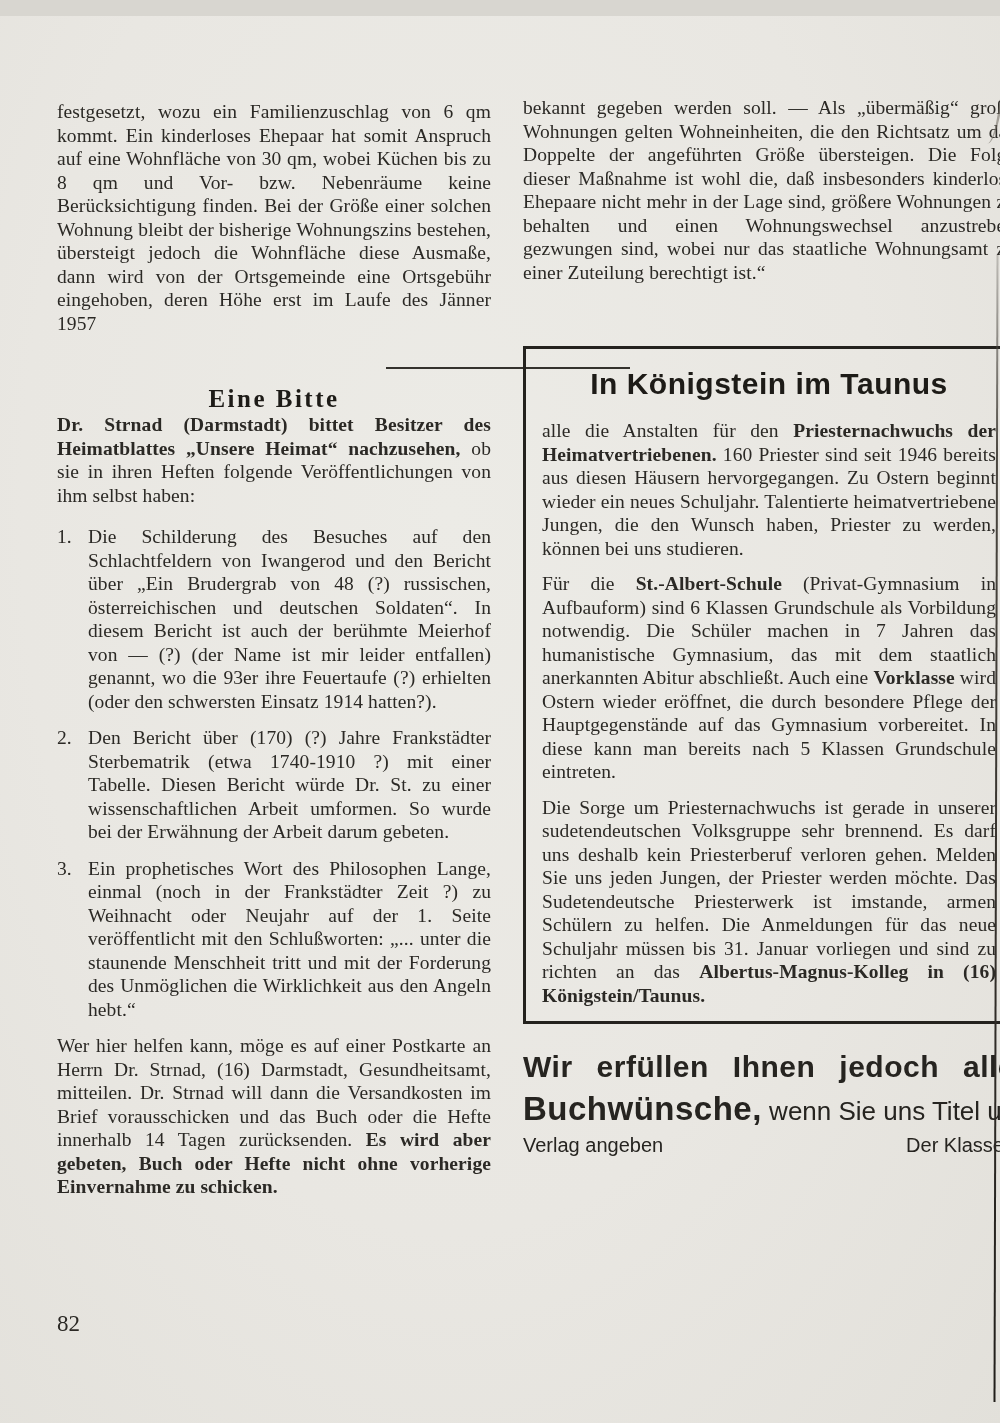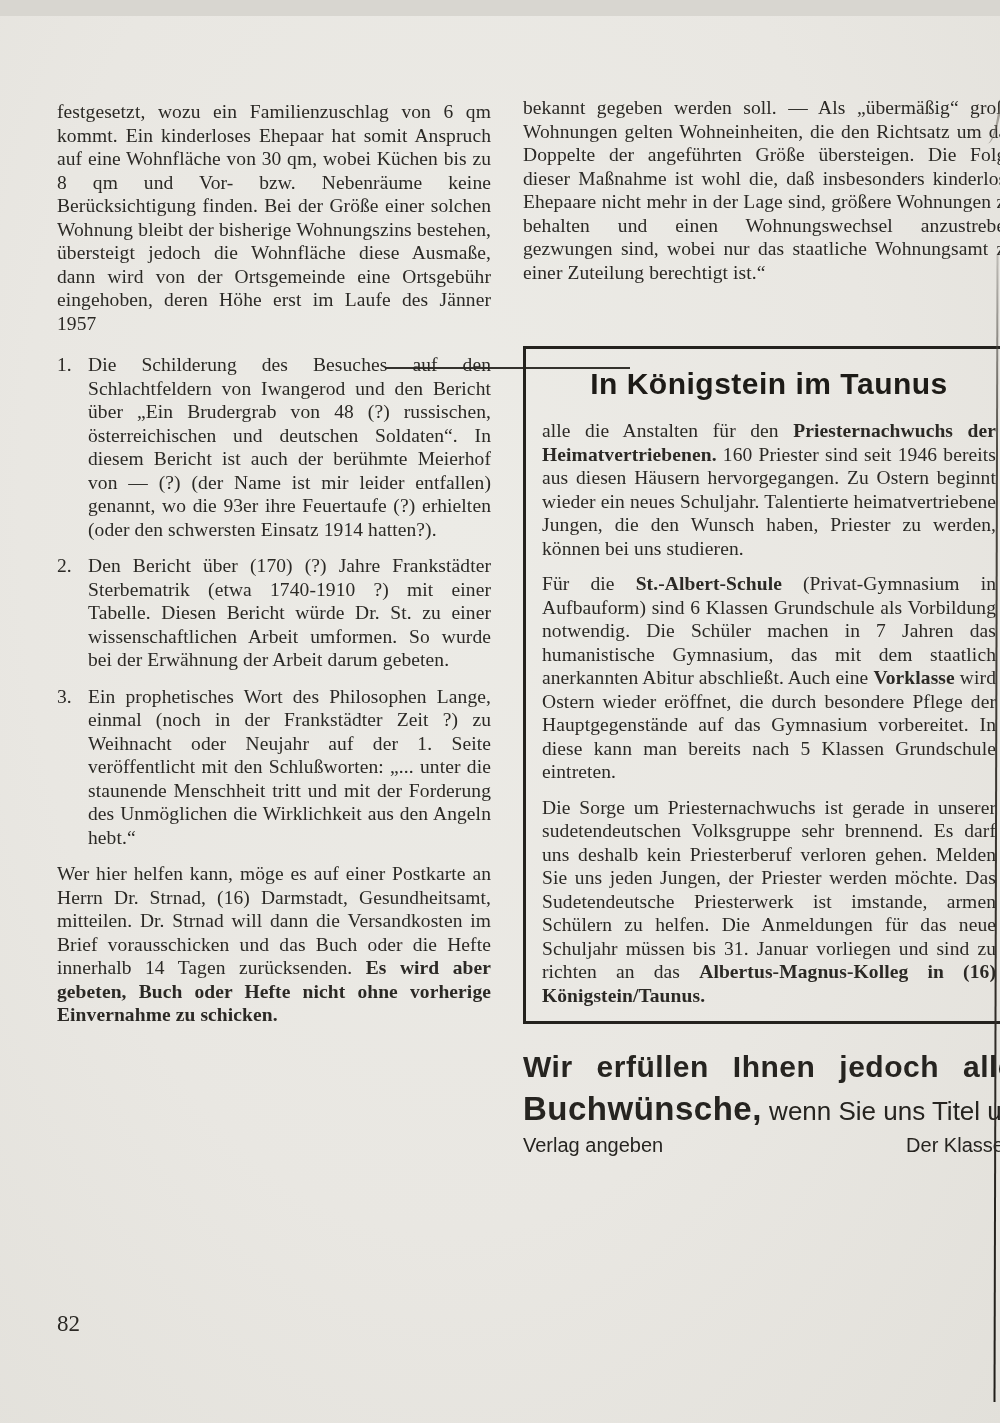--- a/index.html
+++ b/index.html
@@ -76,21 +76,23 @@
 </head>
 <body>
 
 <div class="page">
 
   <div class="divider"></div>
 
   <div class="col-left">
     <p class="body">festgesetzt, wozu ein Familienzuschlag von 6 qm kommt. Ein kinderloses Ehepaar hat somit Anspruch auf eine Wohnfläche von 30 qm, wobei Küchen bis zu 8 qm und Vor- bzw. Nebenräume keine Berücksichtigung finden. Bei der Größe einer solchen Wohnung bleibt der bisherige Wohnungszins bestehen, übersteigt jedoch die Wohnfläche diese Ausmaße, dann wird von der Ortsgemeinde eine Ortsgebühr eingehoben, deren Höhe erst im Laufe des Jänner 1957</p>
 
+    <h2 class="bitte-heading">Eine Bitte</h2>
 
+    <p class="body bitte-intro"><span class="bold">Dr. Strnad (Darmstadt) bittet Besitzer des Heimatblattes „Unsere Heimat“ nachzusehen,</span><span> ob sie in ihren Heften folgende Veröffentlichungen von ihm selbst haben:</span></p>
 
     <div class="bitte-list">
       <div class="list-item">
         <span class="item-num">1.</span><span>Die Schilderung des Besuches auf den Schlachtfeldern von Iwangerod und den Bericht über „Ein Brudergrab von 48 (?) russischen, österreichischen und deutschen Soldaten“. In diesem Bericht ist auch der berühmte Meierhof von — (?) (der Name ist mir leider entfallen) genannt, wo die 93er ihre Feuertaufe (?) erhielten (oder den schwersten Einsatz 1914 hatten?).</span>
       </div>
       <div class="list-item">
         <span class="item-num">2.</span><span>Den Bericht über (170) (?) Jahre Frankstädter Sterbematrik (etwa 1740-1910 ?) mit einer Tabelle. Diesen Bericht würde Dr. St. zu einer wissenschaftlichen Arbeit umformen. So wurde bei der Erwähnung der Arbeit darum gebeten.</span>
       </div>
       <div class="list-item">
         <span class="item-num">3.</span><span>Ein prophetisches Wort des Philosophen Lange, einmal (noch in der Frankstädter Zeit ?) zu Weihnacht oder Neujahr auf der 1. Seite veröffentlicht mit den Schlußworten: „... unter die staunende Menschheit tritt und mit der Forderung des Unmöglichen die Wirklichkeit aus den Angeln hebt.“</span>

